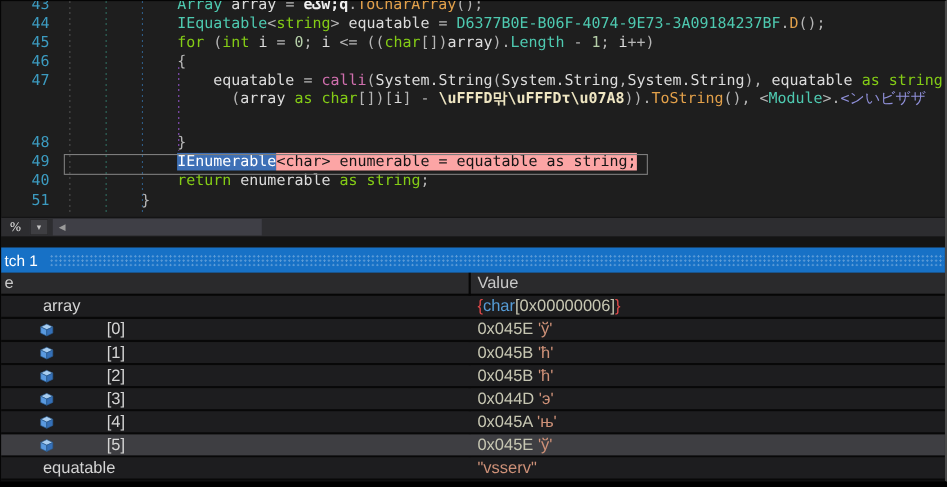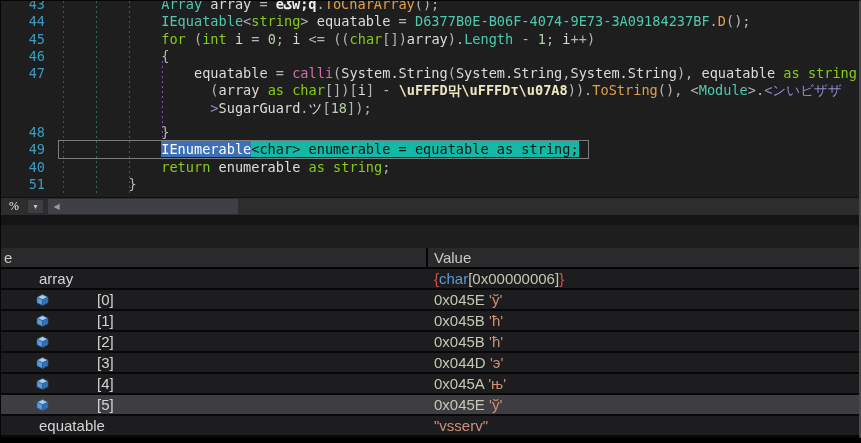--- a/index.html
+++ b/index.html
@@ -16,34 +16,34 @@
     font-size:13.6px; line-height:17.3px; color:#d8d8d8;
   }
   .guide { position:absolute; width:1px; top:0; height:194px;
     background-image:repeating-linear-gradient(180deg, var(--gc) 0 2px, transparent 2px 5px); }
   .g1 { --gc:#4d4d4d; left:62px; }
   .g2 { --gc:#2e6b5e; left:95px; }
   .g3 { --gc:#2e5b84; left:128px; }
   .g4 { --gc:#8a4fc0; left:161px; top:60px; height:76px; }
   .code-rows { position:absolute; left:0; top:-5px; right:0; }
   .crow { height:17.3px; white-space:pre; }
-  .crow.gap { margin-top:7px; }
+  .crow.gap { margin-top:22px; }
   .lnum { display:inline-block; width:44px; text-align:right; color:#3c9bc0; margin-right:18px; }
   .tk-plain  { color:#dcdcdc; }
   .tk-plainb { color:#efefef; font-weight:bold; }
   .tk-kw     { color:#84cc16; }
   .tk-type   { color:#4ec9b0; }
   .tk-meth   { color:#e2a04a; }
   .tk-num    { color:#b5cea8; }
   .tk-op     { color:#b6b6b6; }
   .tk-esc    { color:#efe6c2; font-weight:bold; }
   .tk-pink   { color:#d06fae; }
   .tk-viol   { color:#8f8fd8; }
   .tk-sel    { background:#3e70b6; color:#ffffff; }
-  .tk-hl     { background:#14b8a6; color:#151515; }
+  .tk-hl     { background:#fca5a5; color:#151515; }
   .stmt-frame { position:absolute; left:57px; top:139px; width:531px; height:19px;
     border:1px solid #7d7d7d; pointer-events:none; }
   
   .bottombar { position:absolute; left:0; top:196px; width:861px; height:18px;
     background:#2d2d30; border-top:1px solid #101010; display:flex; align-items:stretch; }
   .pct { width:26px; display:flex; align-items:center; justify-content:center;
     color:#ececec; font-size:12px; font-family:"Liberation Serif", serif; }
   .pct-drop { width:17px; margin:1px 0; background:#3e3e42; border:1px solid #2a2a2c;
     display:flex; align-items:center; justify-content:center; color:#c2c2c2; font-size:8px;
     font-family:"DejaVu Sans", sans-serif; }
@@ -92,40 +92,43 @@
     <div class="guide g2"></div>
     <div class="guide g3"></div>
     <div class="guide g4"></div>
     <div class="code-rows" id="code-rows">
         <div class="crow"><span class="lnum">43</span><span class="tk-plain">            </span><span class="tk-type">Array</span><span class="tk-op"> </span><span class="tk-plain">array</span><span class="tk-op"> = </span><span class="tk-plainb">eݣw;q̈</span><span class="tk-op">.</span><span class="tk-meth">ToCharArray</span><span class="tk-op">();</span></div>
         <div class="crow"><span class="lnum">44</span><span class="tk-plain">            </span><span class="tk-type">IEquatable</span><span class="tk-op">&lt;</span><span class="tk-kw">string</span><span class="tk-op">&gt; </span><span class="tk-plain">equatable</span><span class="tk-op"> = </span><span class="tk-type">D6377B0E-B06F-4074-9E73-3A09184237BF</span><span class="tk-op">.</span><span class="tk-meth">D</span><span class="tk-op">();</span></div>
         <div class="crow"><span class="lnum">45</span><span class="tk-plain">            </span><span class="tk-kw">for</span><span class="tk-op"> (</span><span class="tk-kw">int</span><span class="tk-op"> </span><span class="tk-plain">i</span><span class="tk-op"> = </span><span class="tk-num">0</span><span class="tk-op">; </span><span class="tk-plain">i</span><span class="tk-op"> &lt;= ((</span><span class="tk-kw">char</span><span class="tk-op">[])</span><span class="tk-plain">array</span><span class="tk-op">).</span><span class="tk-type">Length</span><span class="tk-op"> - </span><span class="tk-num">1</span><span class="tk-op">; </span><span class="tk-plain">i</span><span class="tk-op">++)</span></div>
         <div class="crow"><span class="lnum">46</span><span class="tk-plain">            </span><span class="tk-op">{</span></div>
         <div class="crow"><span class="lnum">47</span><span class="tk-plain">                </span><span class="tk-plain">equatable</span><span class="tk-op"> = </span><span class="tk-pink">calli</span><span class="tk-op">(</span><span class="tk-plain">System.String</span><span class="tk-op">(</span><span class="tk-plain">System.String</span><span class="tk-op">,</span><span class="tk-plain">System.String</span><span class="tk-op">), </span><span class="tk-plain">equatable</span><span class="tk-op"> </span><span class="tk-kw">as</span><span class="tk-op"> </span><span class="tk-kw">string</span></div>
         <div class="crow"><span class="lnum"></span><span class="tk-plain">                  </span><span class="tk-op">(</span><span class="tk-plain">array</span><span class="tk-op"> </span><span class="tk-kw">as</span><span class="tk-op"> </span><span class="tk-kw">char</span><span class="tk-op">[])[</span><span class="tk-plain">i</span><span class="tk-op">] - </span><span class="tk-esc">\uFFFD맊\uFFFDτ\u07A8</span><span class="tk-op">)).</span><span class="tk-meth">ToString</span><span class="tk-op">(), </span><span class="tk-op">&lt;</span><span class="tk-type">Module</span><span class="tk-op">&gt;</span><span class="tk-op">.</span><span class="tk-viol">&lt;ンいビザザ</span></div>
-        <div class="crow"><span class="lnum"></span><span class="tk-plain">                  </span><span class="tk-viol">&gt;</span><span class="tk-plain">SugarGuard</span><span class="tk-op">.</span><span class="tk-plain">ツ</span><span class="tk-op">[</span><span class="tk-num">18</span><span class="tk-op">]);</span></div>
         <div class="crow gap"><span class="lnum">48</span><span class="tk-plain">            </span><span class="tk-op">}</span></div>
         <div class="crow"><span class="lnum">49</span><span class="tk-plain">            </span><span class="tk-sel">IEnumerable</span><span class="tk-hl">&lt;char&gt; enumerable = equatable as string;</span></div>
         <div class="crow"><span class="lnum">40</span><span class="tk-plain">            </span><span class="tk-kw">return</span><span class="tk-op"> </span><span class="tk-plain">enumerable</span><span class="tk-op"> </span><span class="tk-kw">as</span><span class="tk-op"> </span><span class="tk-kw">string</span><span class="tk-op">;</span></div>
         <div class="crow"><span class="lnum">51</span><span class="tk-plain">        </span><span class="tk-op">}</span></div>
       </div>
     <div class="stmt-frame"></div>
   </div>
 
   <div class="bottombar">
     <div class="pct">%</div>
     <div class="pct-drop">▾</div>
     <div class="hsb-gap"></div>
     <div class="hsb-lead">
       <div class="hsb-arrow">◀</div>
     </div>
   </div>
 
   <div class="midgap"></div>
 
+  <div class="wtitle">
+    <span>tch 1</span>
+    <div class="wtitle-dots"></div>
+  </div>
 
   <div class="wheader">
     <div class="wh-name">e</div>
     <div class="wh-value">Value</div>
   </div>
   <div class="colsep"></div>
 
   <div class="wrows" id="wrows">
       <div class="wrow">
         <div class="wname">

